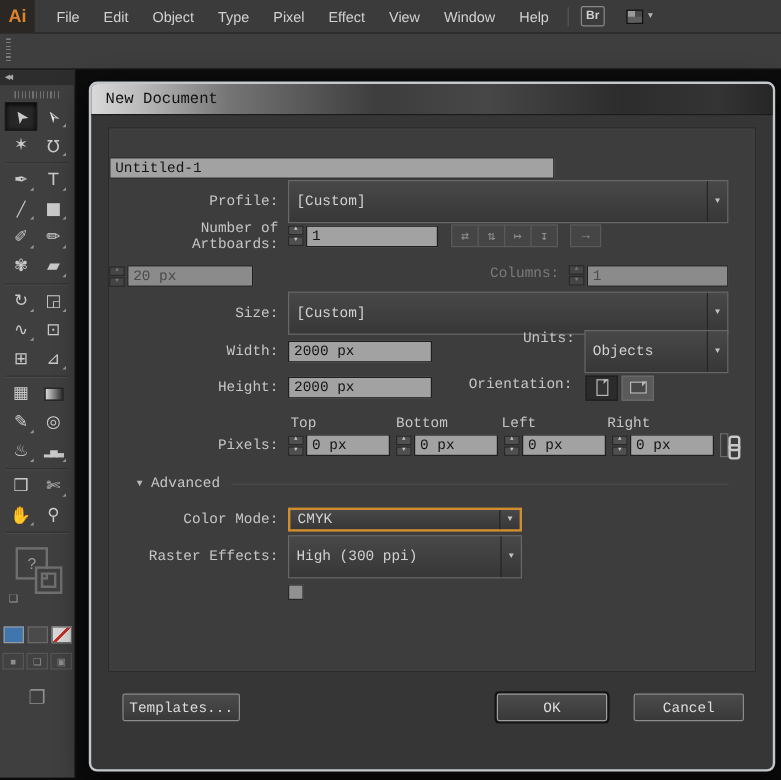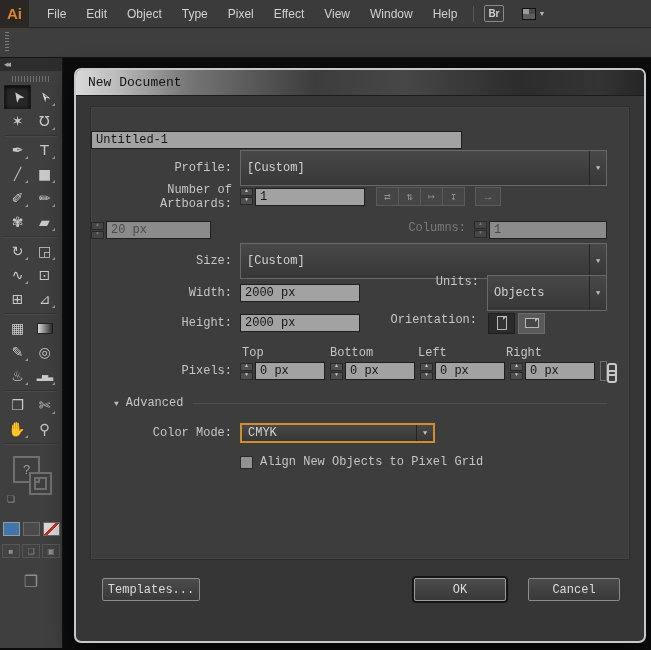--- a/index.html
+++ b/index.html
@@ -418,25 +418,31 @@
         </div>
 
         <div class="row cm-row">
           <span class="lbl" data-name="color-mode-label">Color Mode:</span>
           <div class="dd w195 accent" data-name="color-mode-dropdown">
             <span class="val" data-name="color-mode-value">CMYK</span>
             <span class="arr" data-name="dropdown-arrow-icon">▼</span>
           </div>
         </div>
 
+        <div class="row" style="height:19px; margin-bottom:12px;">
+          <span class="lbl" data-name="raster-effects-label">Raster Effects:</span>
+          <div class="dd w195" data-name="raster-effects-dropdown">
+            <span class="val" data-name="raster-effects-value">High (300 ppi)</span>
+            <span class="arr" data-name="dropdown-arrow-icon">▼</span>
+          </div>
+        </div>
 
 
         <div class="row cb-row">
           <span class="cb" data-name="align-pixel-grid-checkbox"></span>
-          <span data-name="align-pixel-grid-label">Align New Objects to Pixel Grid</span>
         </div>
 
       </div>
 
       <div class="btnrow" data-name="dialog-button-row">
         <button class="btn templates" data-name="templates-button">Templates...</button>
         <button class="btn ok" data-name="ok-button">OK</button>
         <button class="btn cancel" data-name="cancel-button">Cancel</button>
       </div>
     </div>

